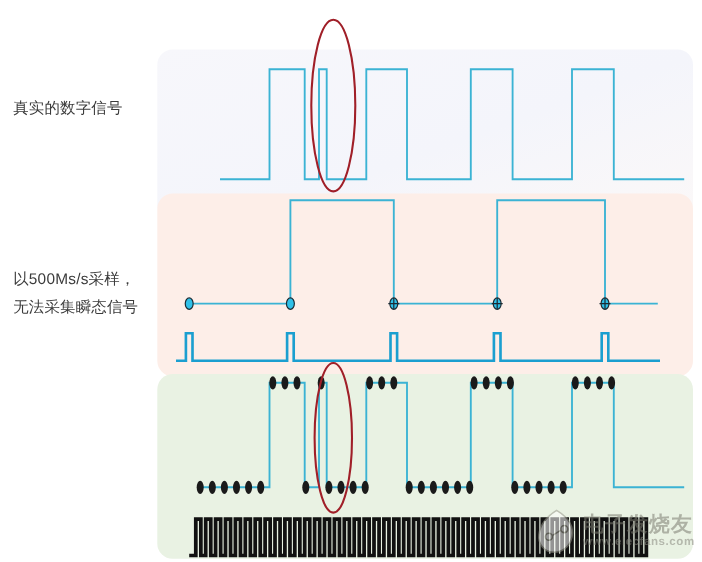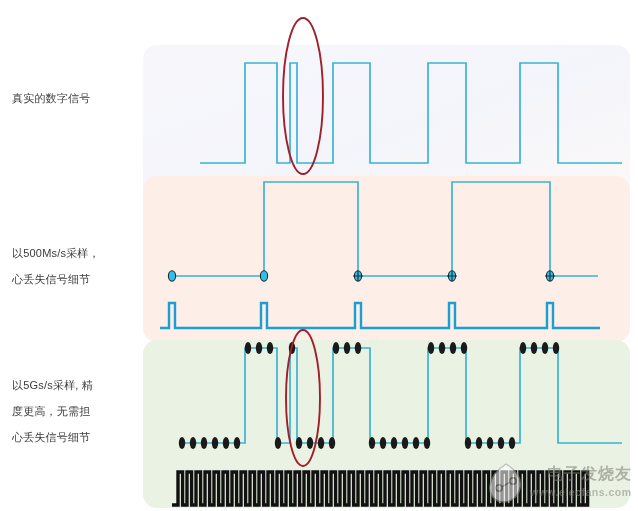--- a/index.html
+++ b/index.html
@@ -33,21 +33,21 @@
     background: #fdeee8;
   }
   #panel-3 {
     left: 143px; top: 340px;
     width: 487px; height: 168px;
     background: #e9f2e3;
   }
   .label {
     position: absolute;
     color: #3b3b3b;
-    font-size: 11px;
+    font-size: 14px;
     line-height: 26px;
     letter-spacing: 0.2px;
     white-space: pre-line;
     font-family: "Liberation Sans", "DejaVu Sans", sans-serif;
   }
   #label-1 { left: 12px; top: 85px;  width: 130px; }
   #label-2 { left: 12px; top: 240px; width: 140px; }
   #label-3 { left: 12px; top: 372px; width: 130px; }
 
   .svg-layer {
@@ -59,25 +59,25 @@
   }
   .watermark {
     position: absolute;
     left: 486px; top: 462px;
     width: 150px; height: 46px;
     opacity: 0.55;
     pointer-events: none;
   }
   .wm-text {
     position: absolute;
-    font-size: 16px;
+    font-size: 19px;
     font-weight: bold;
     color: #7d7d72;
     letter-spacing: 1px;
-    left: 61px; top: 2px;
+    left: 44px; top: 2px;
     font-family: "Liberation Sans", "DejaVu Sans", sans-serif;
   }
   .wm-url {
     position: absolute;
     font-size: 10.5px;
     font-weight: bold;
     color: #8a8a80;
     letter-spacing: 0.5px;
     left: 44px; top: 24px;
     font-family: "Liberation Sans", "DejaVu Sans", sans-serif;
@@ -88,24 +88,21 @@
 <body>
 
 <div id="stage">
 
   <div class="panel" id="panel-1"></div>
   <div class="panel" id="panel-2"></div>
   <div class="panel" id="panel-3"></div>
 
   <div class="label" id="label-1">真实的数字信号</div>
   <div class="label" id="label-2">以500Ms/s采样，
-心丢失信号细节</div>
-  <div class="label" id="label-3">以5Gs/s采样, 精
-度更高，无需担
-心丢失信号细节</div>
+无法采集瞬态信号</div>
 
   <svg class="svg-layer" id="wave-layer" viewBox="0 0 638 511">
       <path d="M 200 163 L 245 163 L 245 63 L 277 63 L 277 163 L 290 163 L 290 63 L 297 63 L 297 163 L 333 163 L 333 63 L 370 63 L 370 163 L 428 163 L 428 63 L 466 63 L 466 163 L 520 163 L 520 63 L 558 63 L 558 163 L 622 163" fill="none" stroke="#3bb3d4" stroke-width="1.7" stroke-linejoin="miter" stroke-linecap="butt"></path>
       <path d="M 172 276 L 264 276 L 264 182 L 358 182 L 358 276 L 452 276 L 452 182 L 550 182 L 550 276 L 598 276" fill="none" stroke="#3bb3d4" stroke-width="1.7" stroke-linejoin="miter" stroke-linecap="butt"></path>
       <g>
         <ellipse cx="172" cy="276" rx="3.6" ry="5.2" fill="#2fc0e8" stroke="#1b2a33" stroke-width="1.1"></ellipse>
       </g>
       <g>
         <ellipse cx="264" cy="276" rx="3.6" ry="5.2" fill="#2fc0e8" stroke="#1b2a33" stroke-width="1.1"></ellipse>
       </g>

